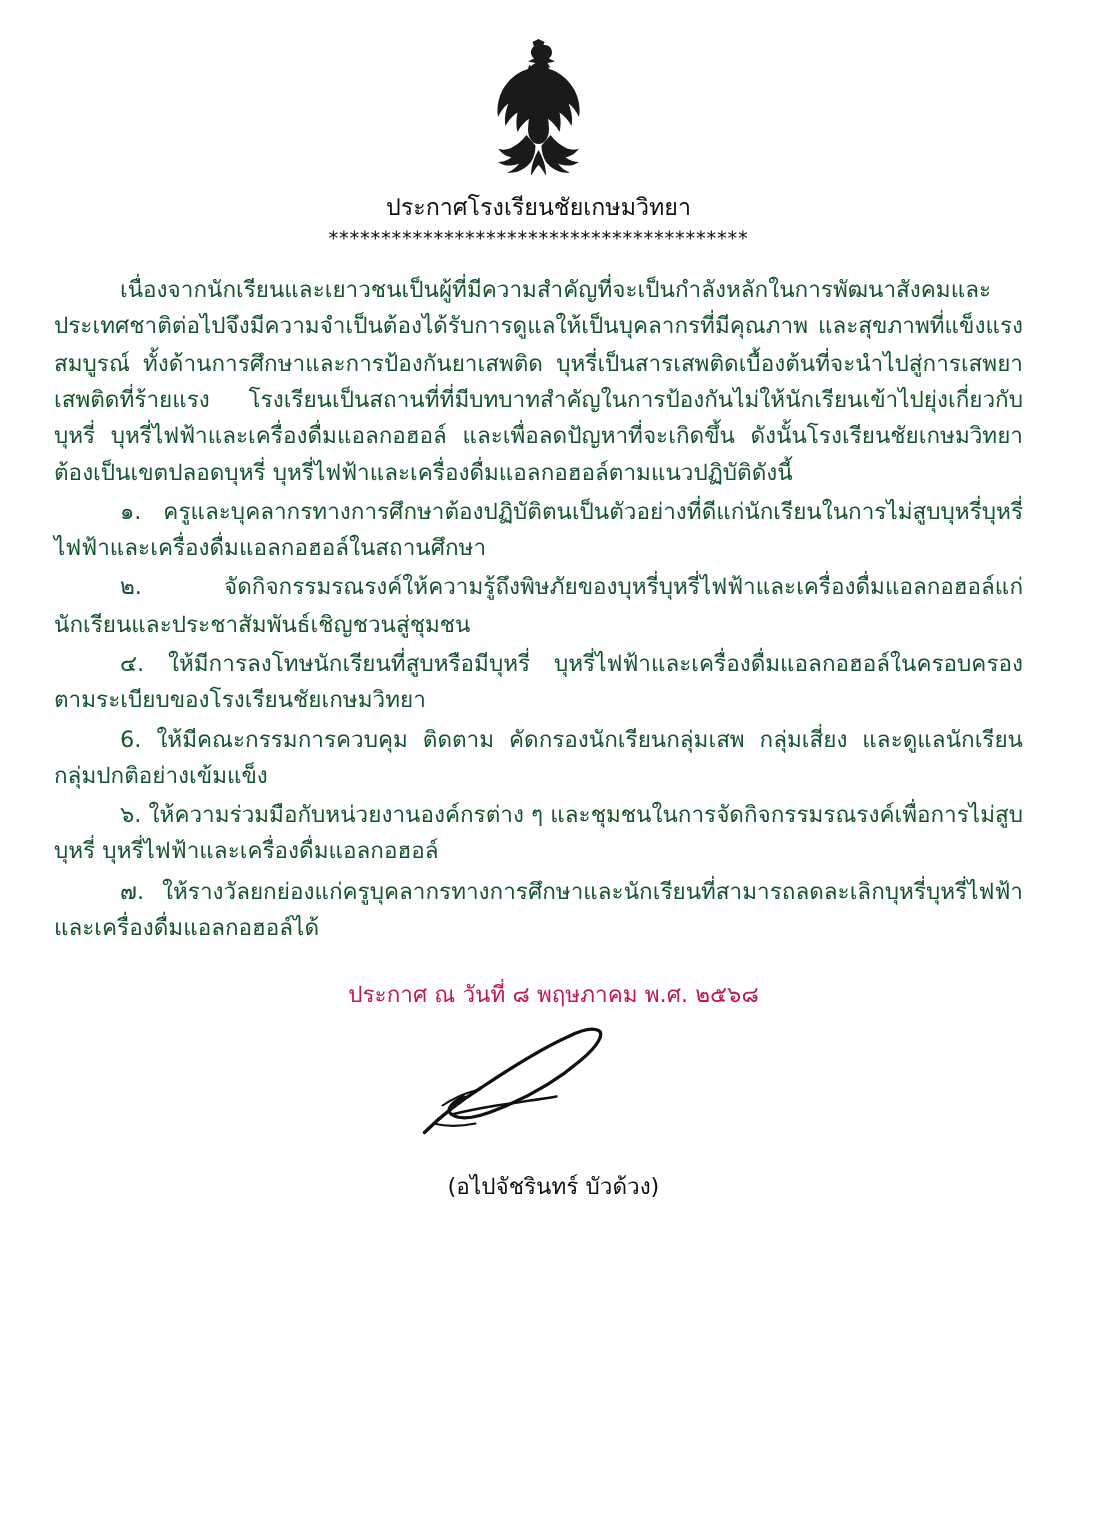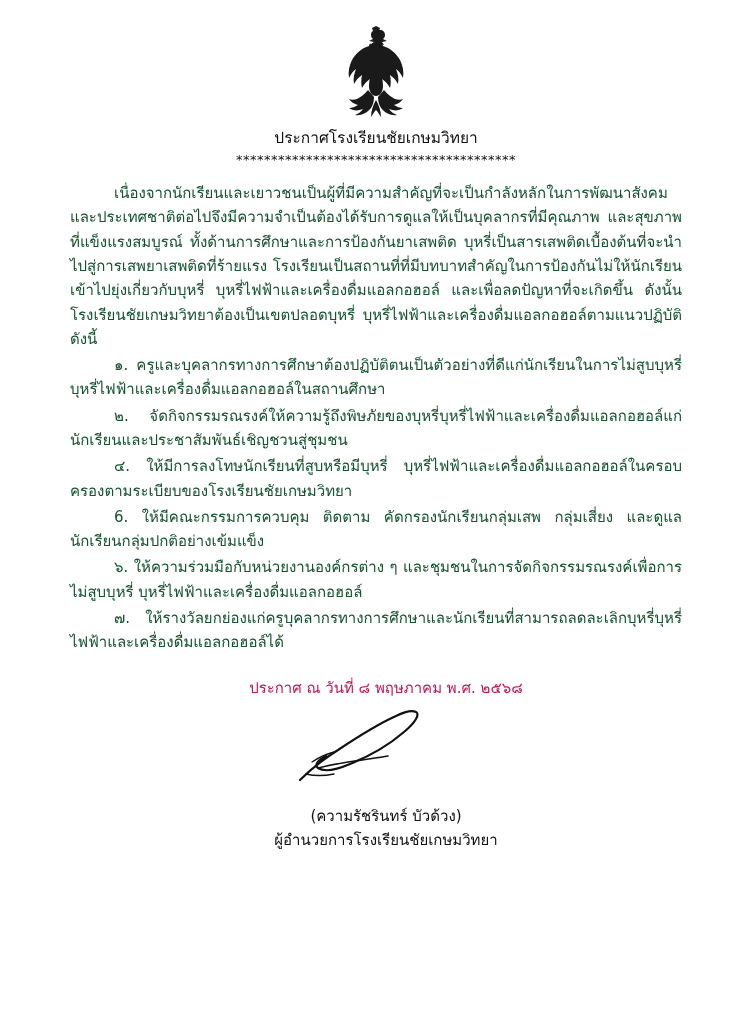--- a/index.html
+++ b/index.html
@@ -11,21 +11,21 @@
     font-family: "DejaVu Sans", "Liberation Sans", sans-serif;
   }
   .page {
     width: 744px;
     height: 1024px;
     background: #ffffff;
     position: relative;
     margin: 0 auto;
     overflow: hidden;
     box-sizing: border-box;
-    padding: 26px 62px 20px 70px;
+    padding: 26px 62px 20px 36px;
   }
   .emblem-wrap {
     display: flex;
     justify-content: center;
     align-items: flex-start;
     height: 96px;
     margin-bottom: 4px;
   }
   .emblem {
     width: 74px;
@@ -141,16 +141,15 @@
     <svg class="sig-svg" width="200" height="100" viewBox="0 0 200 100">
       <g fill="none" stroke="#111" stroke-linecap="round" stroke-linejoin="round">
         <path d="M8 76 C18 66 30 56 46 46 C64 34 86 20 104 12 C112 8 120 6 124 8 C128 10 124 18 112 28 C98 40 78 52 58 60 C44 66 32 68 26 64 C22 61 26 56 34 52" stroke-width="2.2"></path>
         <path d="M26 64 C34 62 44 60 56 58 C70 56 84 54 96 52" stroke-width="1.6"></path>
         <path d="M14 70 C22 72 32 72 42 70" stroke-width="1.4"></path>
         <path d="M20 58 C26 54 34 50 42 48" stroke-width="1.3"></path>
       </g>
     </svg>
   </div>
 
-  <div class="sig-name">(ความรัชรินทร์  บัวด้วง)</div>
-  <div class="sig-position">ผู้อำนวยการโรงเรียนชัยเกษมวิทยา</div>
+  <div class="sig-name">(อไปจัชรินทร์  บัวด้วง)</div>
 
 </div>
 
 </body></html>

